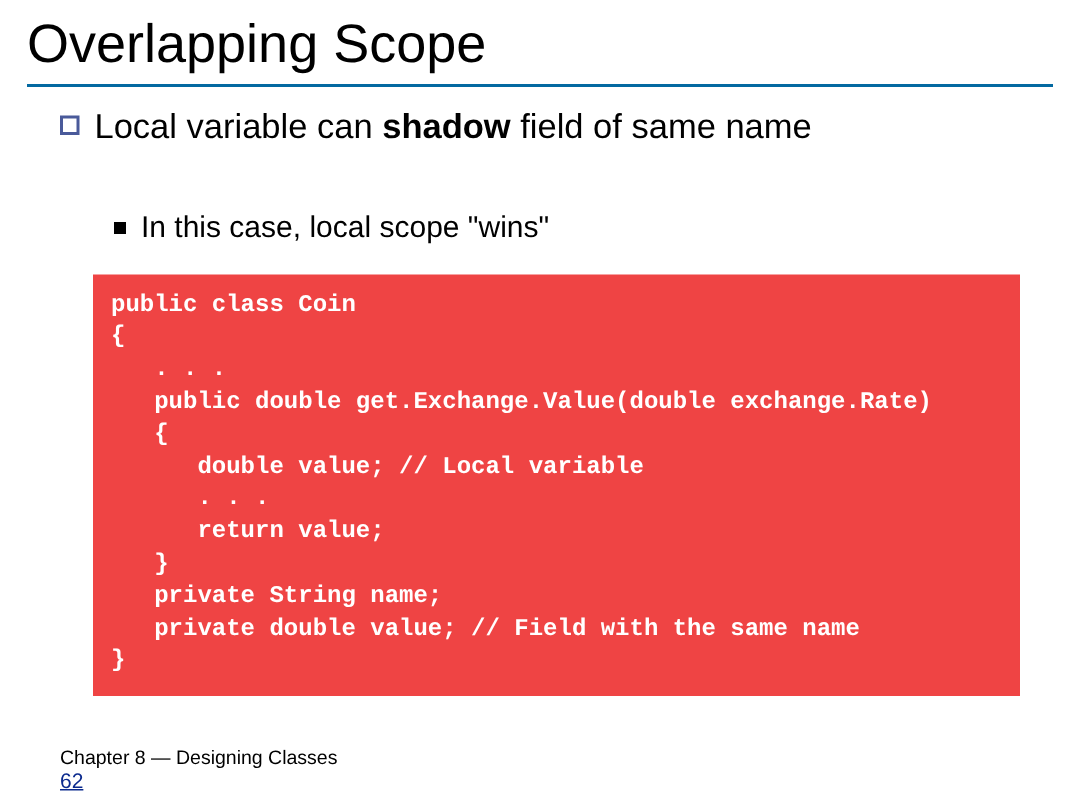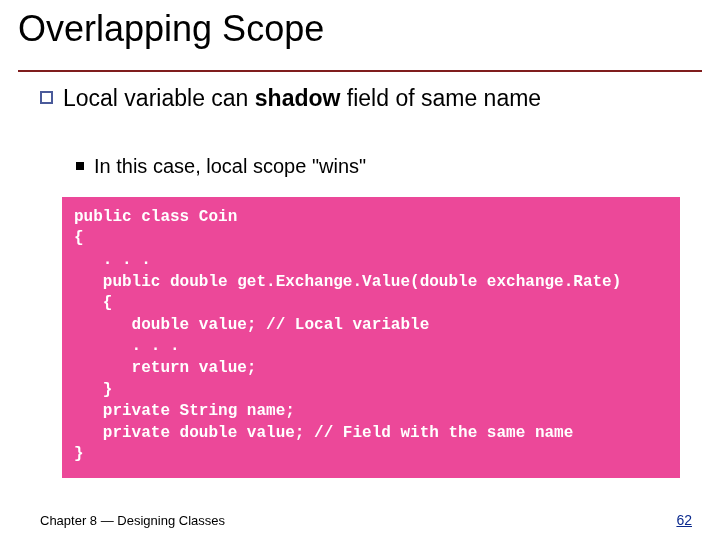--- a/index.html
+++ b/index.html
@@ -15,22 +15,22 @@
     width: 100%;
     height: 100%;
     padding: 8px 18px 0 18px;
     position: relative;
   }
   .title {
     font-family: "Comic Sans MS", "Trebuchet MS", cursive, sans-serif;
     font-size: 36px;
     color: #000;
     font-weight: 400;
-    padding-bottom: 20px;
-    border-bottom: 2px solid #7f1d1d;
+    padding-bottom: 6px;
+    border-bottom: 2px solid #0369a1;
     margin-bottom: 12px;
   }
   .content {
     padding-left: 22px;
   }
   .level1 {
     display: flex;
     align-items: flex-start;
     margin-bottom: 6px;
   }
@@ -69,40 +69,41 @@
     margin-right: 10px;
   }
   .level2-text {
     font-family: "Comic Sans MS", "Trebuchet MS", cursive, sans-serif;
     font-size: 20px;
     color: #000;
     line-height: 1.3;
   }
   .code-block {
     margin: 6px 22px 0 22px;
-    background: #ec4899;
+    background: #ef4444;
     color: #fff;
     font-family: "Courier New", monospace;
     font-weight: bold;
     font-size: 16px;
     line-height: 1.35;
     padding: 10px 12px 12px 12px;
     white-space: pre;
   }
   .footer {
     position: absolute;
     bottom: 12px;
     left: 40px;
     right: 28px;
     display: flex;
     justify-content: space-between;
     align-items: baseline;
     font-family: Arial, Helvetica, sans-serif;
     font-size: 13px;
     color: #000;
+    flex-direction: column;
   }
   .pagenum { color: #0b2a8e; font-size: 14px; text-decoration: underline; }
 </style>
 </head>
 <body>
 
 <div class="slide">
   <h1 class="title">Overlapping Scope</h1>
 
   <div class="content">

